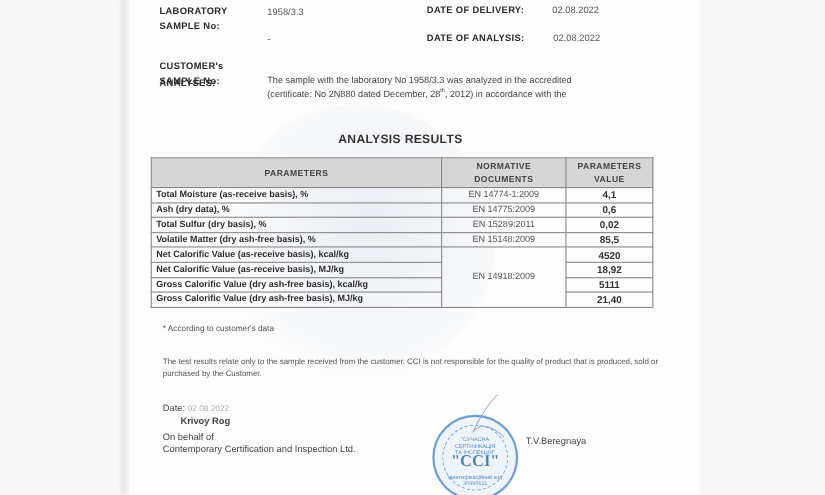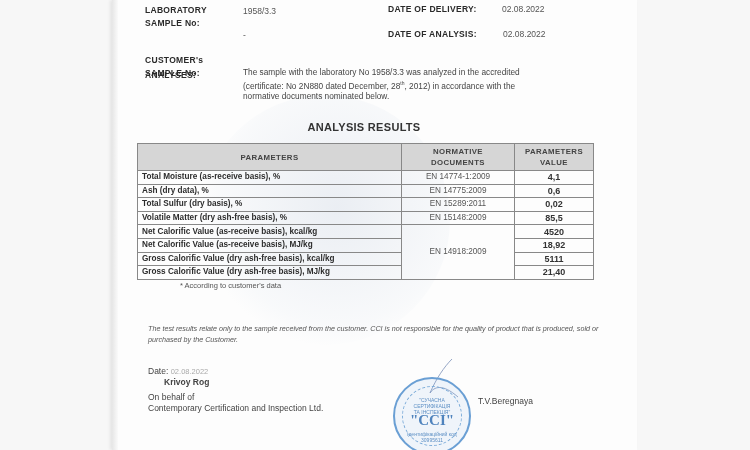--- a/index.html
+++ b/index.html
@@ -35,22 +35,22 @@
     border-collapse:collapse; font-size:8.2px;
   }
   table.results th {
     background:#d6d6d6; color:#444; font-weight:bold; font-size:7.8px;
     letter-spacing:0.4px; border:1px solid #888; line-height:11px; padding:2px 3px;
   }
   table.results td { border:1px solid #888; height:12.6px; padding:0 4px; line-height:12px; }
   td.param { font-weight:bold; color:#2d2d2d; width:255px; }
   td.doc { text-align:center; color:#555; width:104px; }
   td.num { text-align:center; font-weight:bold; color:#333; font-size:9px; }
-  .footnote { position:absolute; left:148px; top:281px; font-size:7.5px; color:#555;margin-left:32px; }
-  .disclaimer { position:absolute; left:148px; top:323px; width:460px; font-size:7.2px; font-style:italic; color:#555; line-height:11px; }
+  .footnote { position:absolute; left:148px; top:294px; font-size:7.5px; color:#555; }
+  .disclaimer { position:absolute; left:148px; top:323px; width:460px; font-size:7.2px; color:#555; line-height:11px; }
   .sig { position:absolute; font-size:8.5px; color:#444; line-height:11px; }
   .stamp {
     position:absolute; left:393px; top:377px; width:78px; height:78px; border-radius:50%;
     border:2px solid #6a9fd4; box-sizing:border-box;
     background:rgba(140,185,230,0.12);
   }
   .stamp .ring { position:absolute; left:7px; top:7px; width:60px; height:60px; border-radius:50%; border:1.5px dashed #7aaad8; box-sizing:border-box; }
   .stamp .t1 { position:absolute; left:0; width:74px; top:18px; text-align:center; font-size:5px; color:#5d8fc4; line-height:6px; }
   .stamp .t2 { position:absolute; left:0; width:74px; top:33px; text-align:center; font-size:15px; font-weight:bold; color:#4f83bd; font-family:"Liberation Serif", serif; }
   .stamp .t3 { position:absolute; left:0; width:74px; top:52px; text-align:center; font-size:5px; color:#5d8fc4; line-height:6px; }
@@ -71,21 +71,20 @@
 
 <div class="lbl" style="left:388px; top:3px;">DATE OF DELIVERY:</div>
 <div class="val" style="left:502px; top:3px;">02.08.2022</div>
 <div class="lbl" style="left:388px; top:28px;">DATE OF ANALYSIS:</div>
 <div class="val" style="left:503px; top:28px;">02.08.2022</div>
 
 <div class="lbl" style="left:145px; top:69px;">ANALYSES:</div>
 <div class="analyses-text">
   <div>The sample with the laboratory  No  1958/3.3 was analyzed in the accredited</div>
   <div><span>(certificate: No 2N880 dated December, 28</span><sup>th</sup><span>, 2012) in accordance with the</span></div>
-  <div>normative documents nominated below.</div>
 </div>
 
 <div class="results-title">ANALYSIS RESULTS</div>
 <table class="results">
   <thead>
     <tr>
       <th>PARAMETERS</th>
       <th><span>NORMATIVE</span><br><span>DOCUMENTS</span></th>
       <th><span>PARAMETERS</span><br><span>VALUE</span></th>
     </tr>

